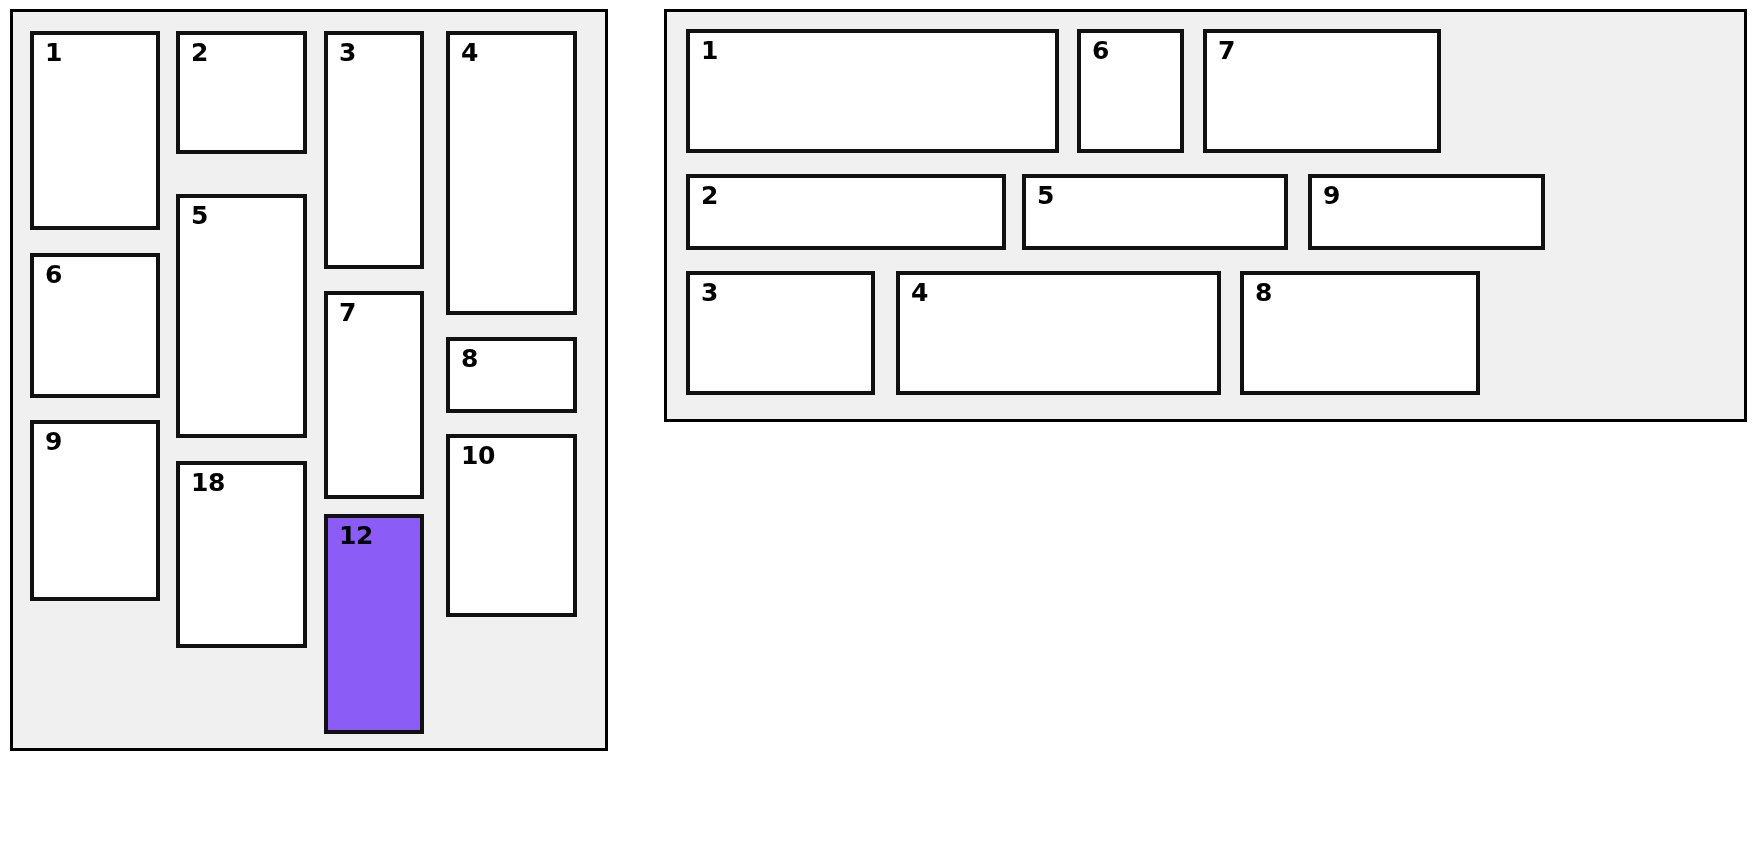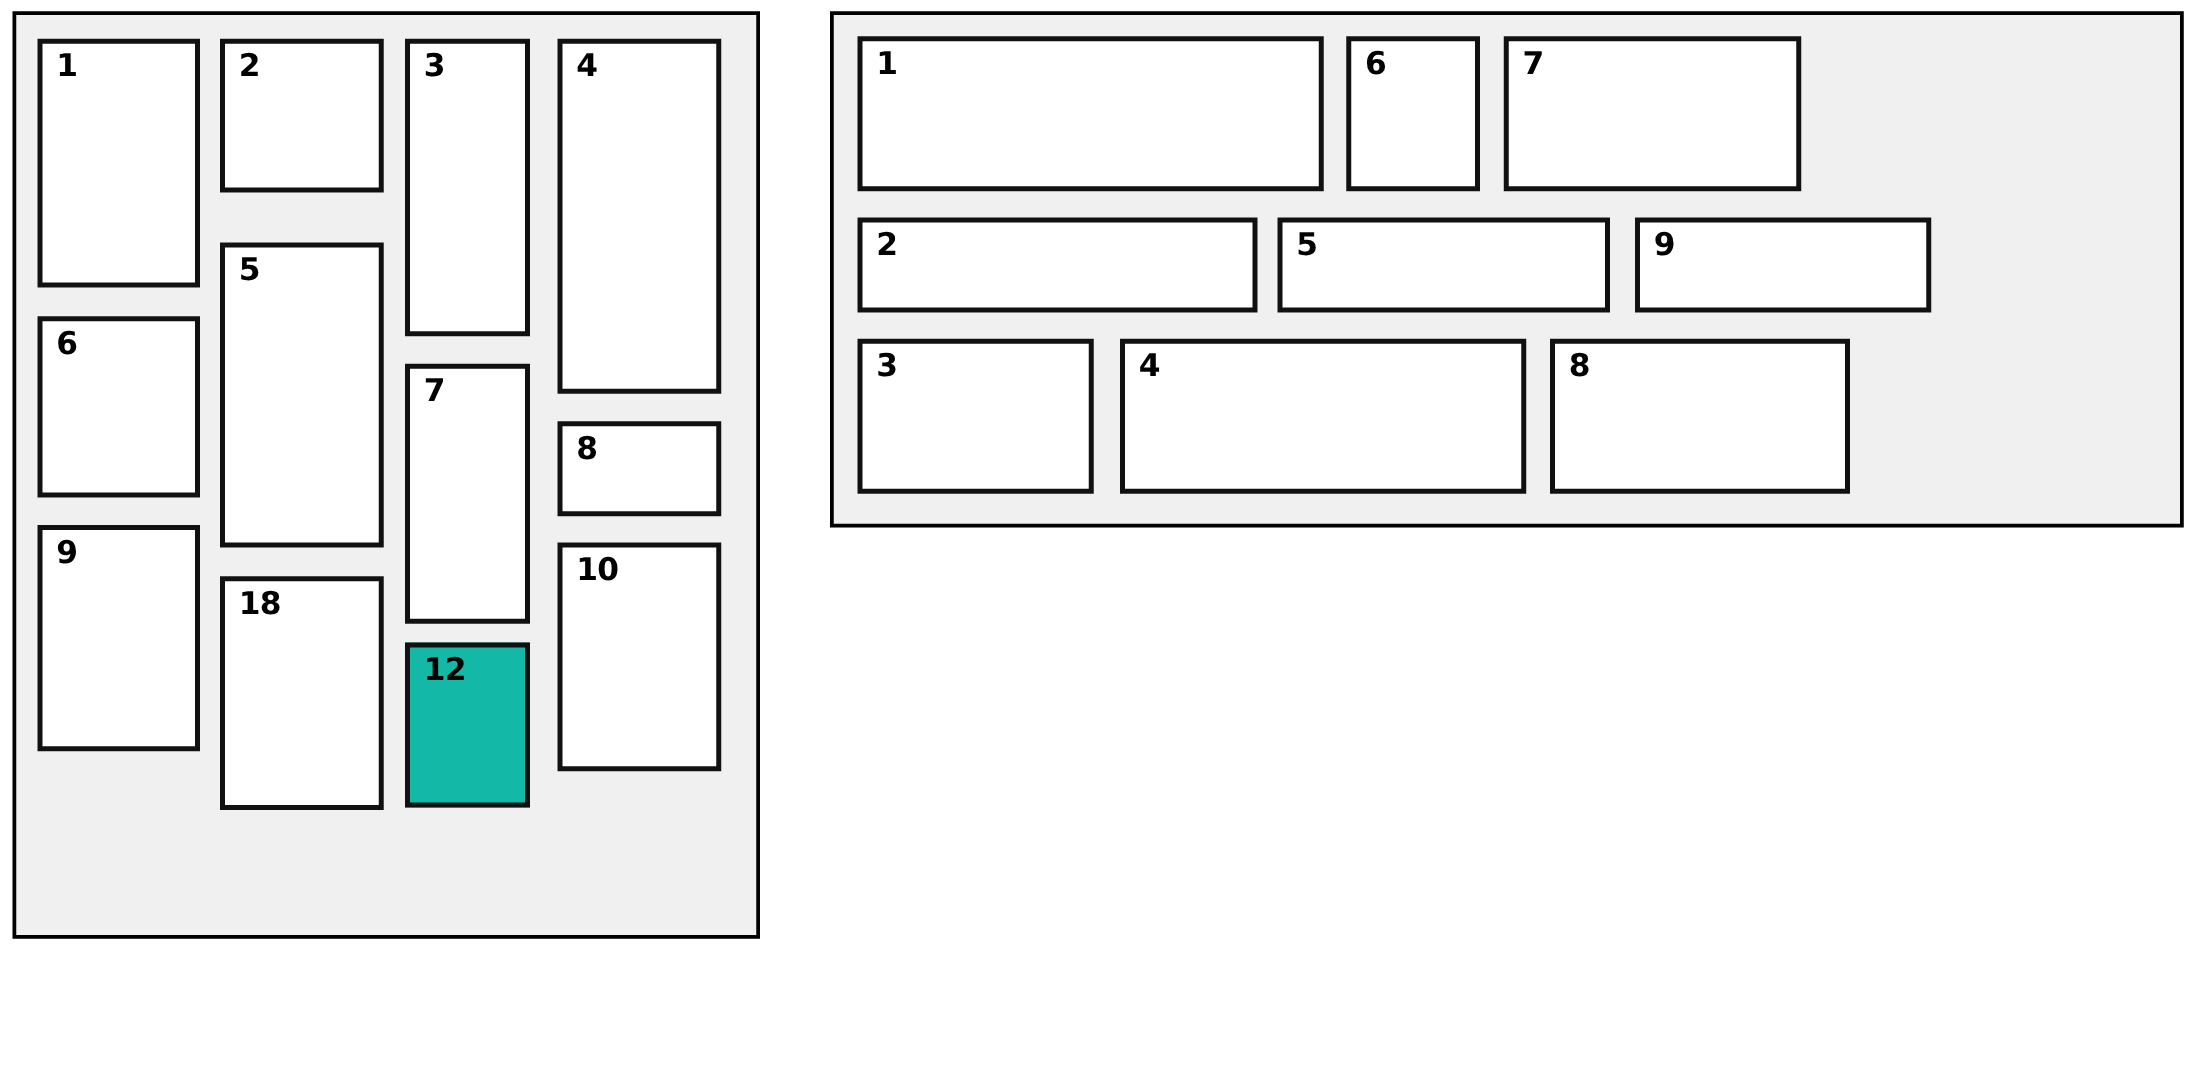--- a/index.html
+++ b/index.html
@@ -71,21 +71,21 @@
     </div>
     <div class="cell" style="left: 30px; top: 420px; width: 130px; height: 181px; background: rgb(255, 255, 255);">
       <span class="cell-label">9</span>
     </div>
     <div class="cell" style="left: 446px; top: 434px; width: 131px; height: 183px; background: rgb(255, 255, 255);">
       <span class="cell-label">10</span>
     </div>
     <div class="cell" style="left: 176px; top: 461px; width: 131px; height: 187px; background: rgb(255, 255, 255);">
       <span class="cell-label">18</span>
     </div>
-    <div class="cell" style="left: 324px; top: 514px; width: 100px; height: 132px; background: #14b8a6;">
+    <div class="cell" style="left: 324px; top: 514px; width: 100px; height: 220px; background: #8b5cf6;">
       <span class="cell-label">12</span>
     </div>
     <div class="panel" style="left: 664px; top: 9px; width: 1083px; height: 413px; background: rgb(240, 240, 240); border-color: rgb(0, 0, 0);"></div>
     <div class="cell" style="left: 686px; top: 29px; width: 373px; height: 124px; background: rgb(255, 255, 255);">
       <span class="cell-label">1</span>
     </div>
     <div class="cell" style="left: 1077px; top: 29px; width: 107px; height: 124px; background: rgb(255, 255, 255);">
       <span class="cell-label">6</span>
     </div>
     <div class="cell" style="left: 1203px; top: 29px; width: 238px; height: 124px; background: rgb(255, 255, 255);">

